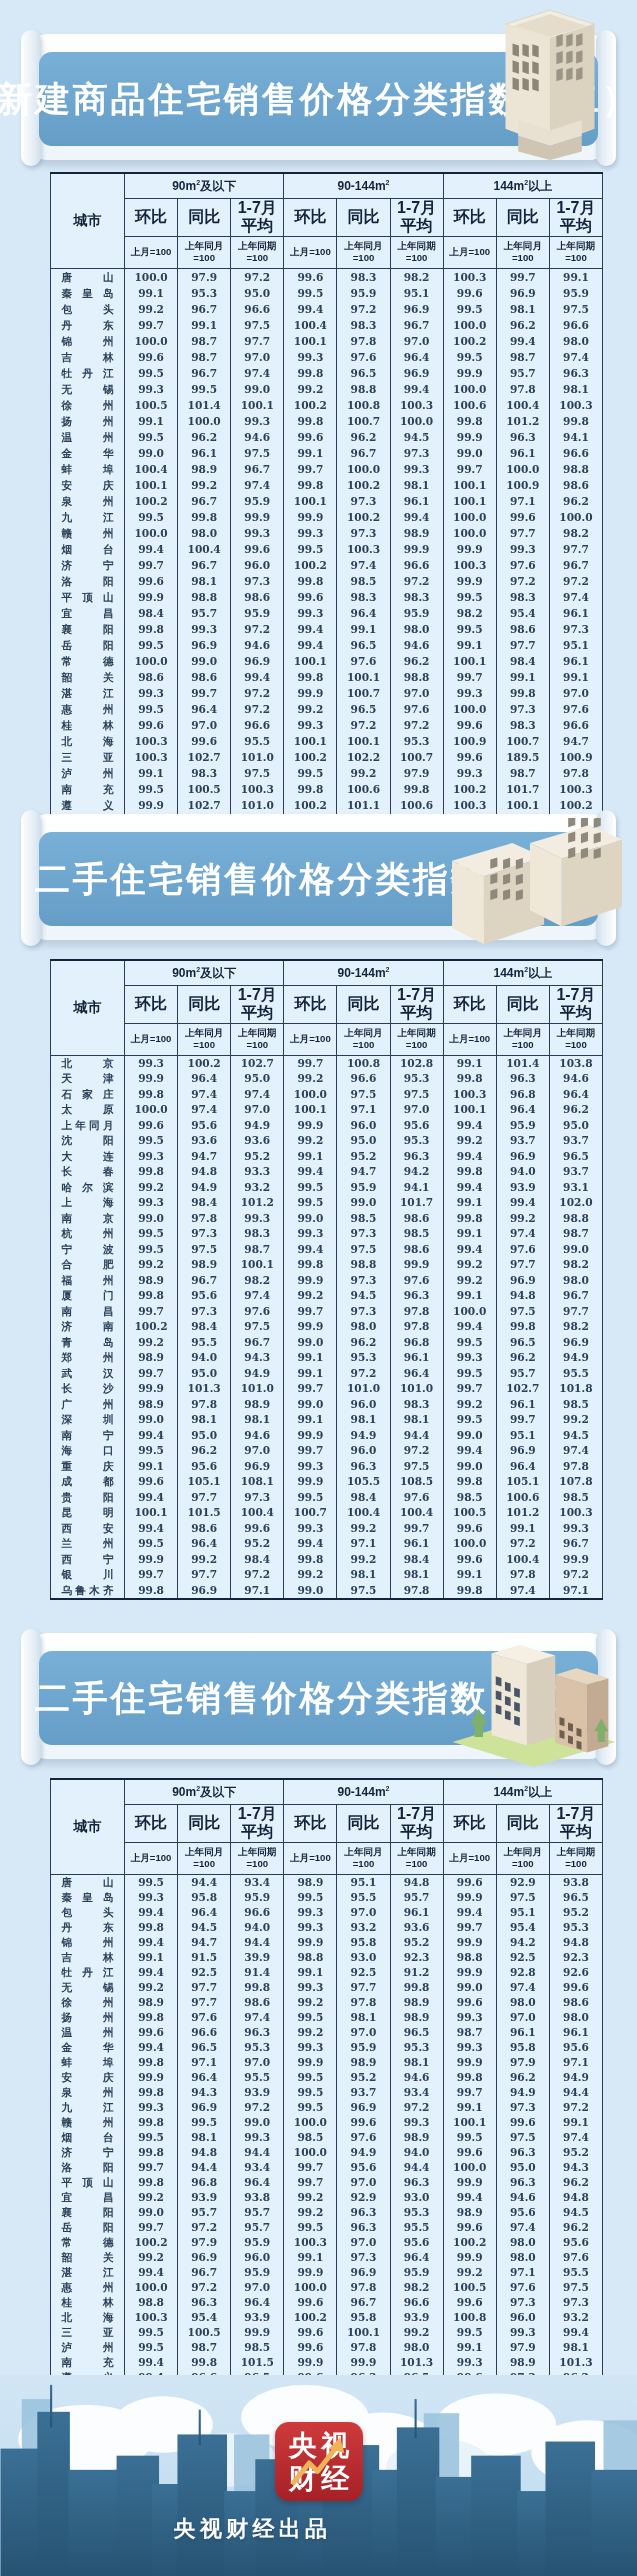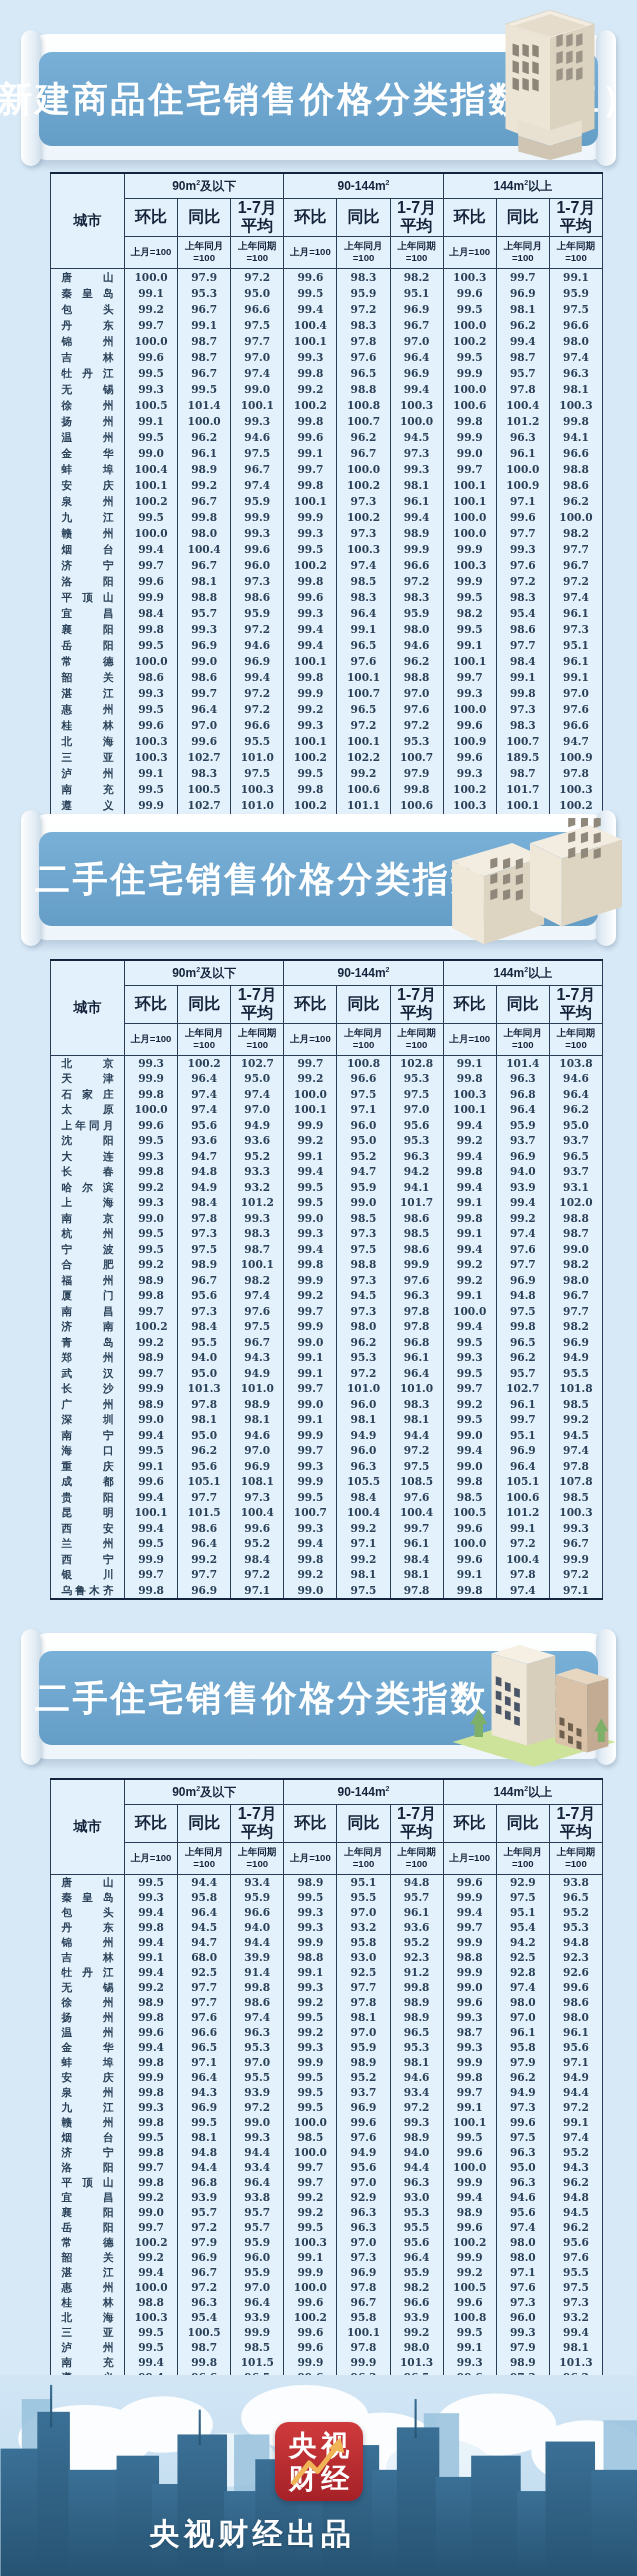--- a/index.html
+++ b/index.html
@@ -44,21 +44,21 @@
 
   
   .footer{position:absolute;left:0;top:2375px;width:638px;height:201px;background:linear-gradient(#d2e6f5,#bcd9ee);}
   .footer svg{position:absolute;left:0;top:0;}
   .logo{position:absolute;left:275px;top:47px;width:88px;height:79px;border-radius:14px;
         background:linear-gradient(#cf3a3c,#a52127);box-shadow:0 2.8px 5.7px rgba(30,50,70,.35);
         display:flex;flex-direction:column;justify-content:center;align-items:center;}
   .logo .lrow{color:#ffffff;font-weight:bold;font-size:28px;line-height:33px;letter-spacing:4.3px;text-indent:4.3px;}
   .logo .arrow{position:absolute;left:0;top:0;}
   .credit{position:absolute;left:0;top:139px;width:505px;text-align:center;color:#ffffff;
-          font-size:30px;font-weight:bold;letter-spacing:4.3px;text-shadow:0 1.4px 2.8px rgba(30,60,85,.45);}
+          font-size:22px;font-weight:bold;letter-spacing:4.3px;text-shadow:0 1.4px 2.8px rgba(30,60,85,.45);}
 </style>
 </head>
 <body>
 
 <div class="page">
 
   <div class="scroll-banner b1">
     <div class="sheet"></div>
     <div class="roll roll-l"></div>
     <div class="roll roll-r"></div>
@@ -1217,21 +1217,21 @@
             <td class="num">99.9</td>
             <td class="num">95.8</td>
             <td class="num">95.2</td>
             <td class="num">99.9</td>
             <td class="num">94.2</td>
             <td class="num">94.8</td>
           </tr>
           <tr>
             <td class="city"><span>吉　林</span></td>
             <td class="num">99.1</td>
-            <td class="num">68.0</td>
+            <td class="num">91.5</td>
             <td class="num">39.9</td>
             <td class="num">98.8</td>
             <td class="num">93.0</td>
             <td class="num">92.3</td>
             <td class="num">98.8</td>
             <td class="num">92.5</td>
             <td class="num">92.3</td>
           </tr>
           <tr>
             <td class="city"><span>牡丹江</span></td>

